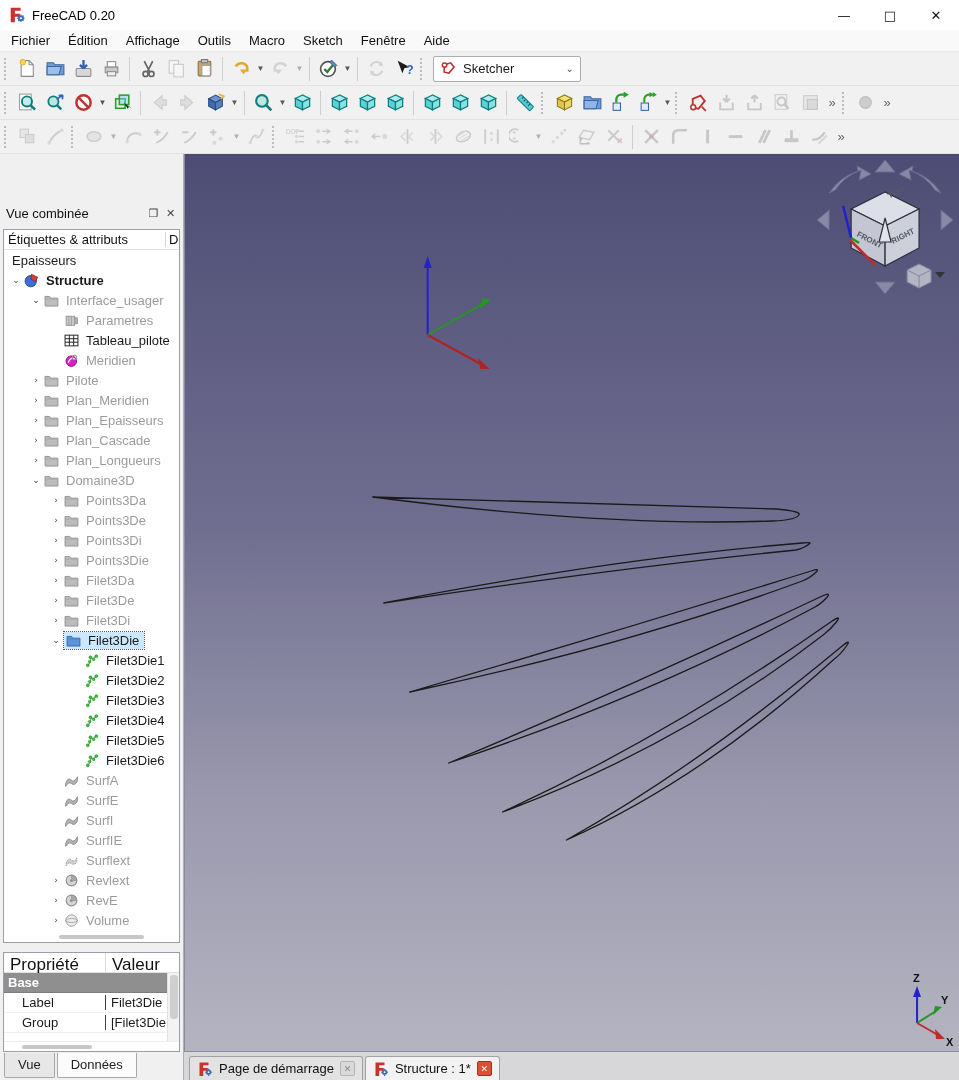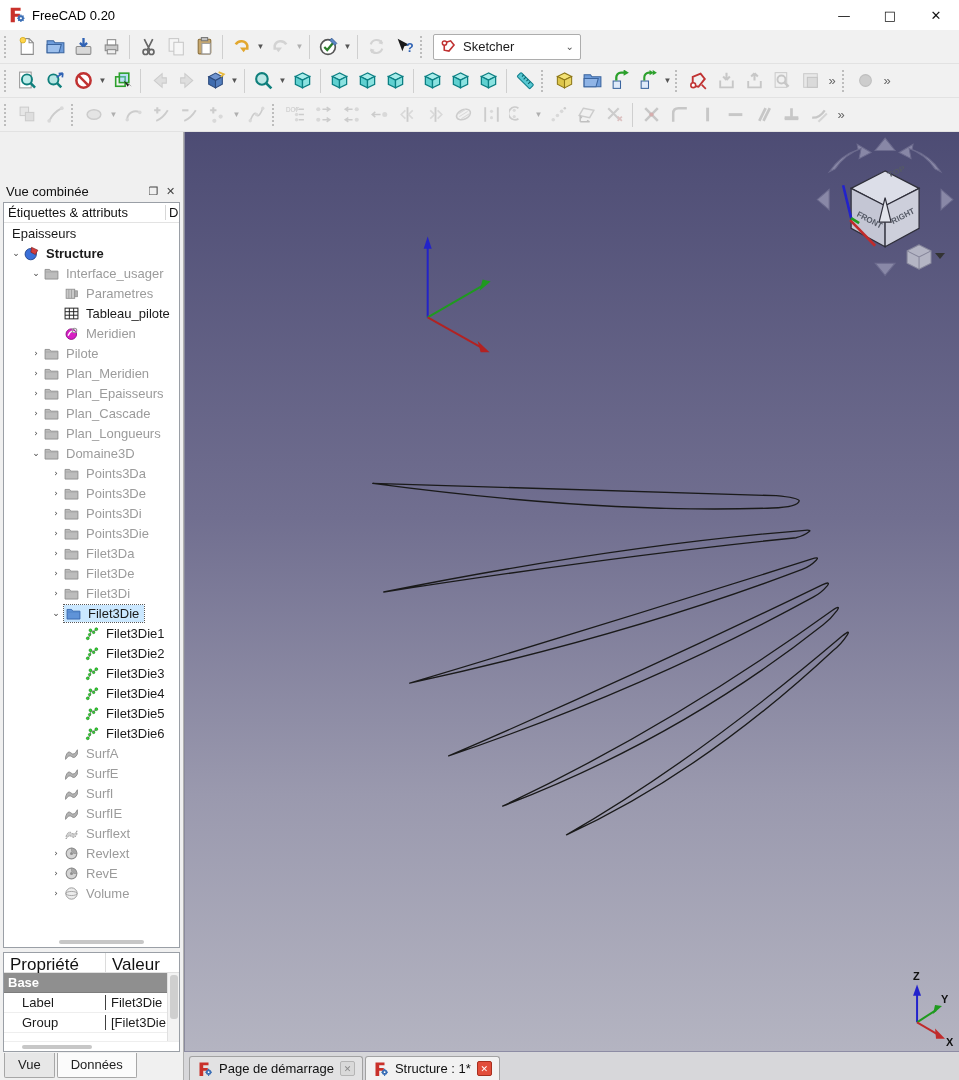--- a/index.html
+++ b/index.html
@@ -39,21 +39,21 @@
 
   
   .cv-header { height:22px; display:flex; align-items:center; padding:0 4px 0 6px; flex:0 0 auto;margin-top:48px; }
   .cv-header .t { flex:1; font-size:13px; color:#111; }
   .cv-hbtn { width:17px; height:16px; display:flex; align-items:center; justify-content:center; color:#444; font-size:11px; font-family:"DejaVu Sans",sans-serif; }
   .cv-tabs { height:24px; display:flex; align-items:flex-end; padding-left:2px; flex:0 0 auto; }
   .cv-tab { padding:3px 12px 4px; font-size:13px; border:1px solid #ababab; border-bottom:none; background:#e9e9e9; margin-right:1px; border-radius:2px 2px 0 0; color:#222; }
   .cv-tab.active { background:#fcfcfc; position:relative; }
 
   
-  .treewrap { flex:1; margin:0 3px; background:#fff; border:1px solid #9a9fa6; display:flex; flex-direction:column; min-height:0; position:relative; }
+  .treewrap { flex:1; margin:5px 3px; background:#fff; border:1px solid #9a9fa6; display:flex; flex-direction:column; min-height:0; position:relative; }
   .treehead { height:20px; display:flex; align-items:center; border-bottom:1px solid #e3e3e3; flex:0 0 auto; }
   .treehead .c1 { flex:1; padding-left:4px; font-size:13px; color:#111; }
   .treehead .c2 { width:14px; border-left:1px solid #d7d7d7; padding-left:3px; font-size:13px; color:#111; }
   .tree { flex:1; overflow:hidden; position:relative; }
   .trow { height:20px; display:flex; align-items:center; white-space:nowrap; }
   .trow .exp { width:16px; flex:0 0 auto; text-align:center; font-size:9px; color:#444; font-family:"DejaVu Sans",sans-serif; }
   .trow .ticon { width:15px; height:15px; flex:0 0 auto; margin-right:4px; }
   .trow .ticon svg { width:15px; height:15px; display:block; }
   .trow .tlabel { font-size:13px; padding:1px 3px; }
   .trow.dim .tlabel { color:#9b9b9b; }
@@ -113,20 +113,30 @@
           <path d="M14.3 9.4v1.4M14.3 16.4v1.4M10.1 13.6h1.4M17.1 13.6h1.4M11.3 10.6l1 1M16.3 15.6l1 1M17.3 10.6l-1 1M12.3 15.6l-1 1" stroke="#3b6fb6" stroke-width="1.3"></path>
         </svg>
     </span>
     <span class="title">FreeCAD 0.20</span>
     <span class="spacer"></span>
     <div class="wbtn">—</div>
     <div class="wbtn">□</div>
     <div class="wbtn">✕</div>
   </div>
 
+  <div class="menubar" id="menubar">
+      <div class="menuitem">Fichier</div>
+      <div class="menuitem">Édition</div>
+      <div class="menuitem">Affichage</div>
+      <div class="menuitem">Outils</div>
+      <div class="menuitem">Macro</div>
+      <div class="menuitem">Sketch</div>
+      <div class="menuitem">Fenêtre</div>
+      <div class="menuitem">Aide</div>
+    </div>
 
   <div class="tbrow" id="tbrow1">
       <div class="grip"></div>
       <div class="tbtn">
         <svg viewBox="0 0 20 20">
           <path d="M4 2.5h7.5l4 4v11H4z" fill="#fff" stroke="#8a8a8a"></path>
           <path d="M11.5 2.5v4h4" fill="none" stroke="#8a8a8a"></path>
           <circle cx="5.6" cy="4" r="2.7" fill="#ffd54d" stroke="#c9a10e" stroke-width=".6"></circle>
         </svg>
       </div>

